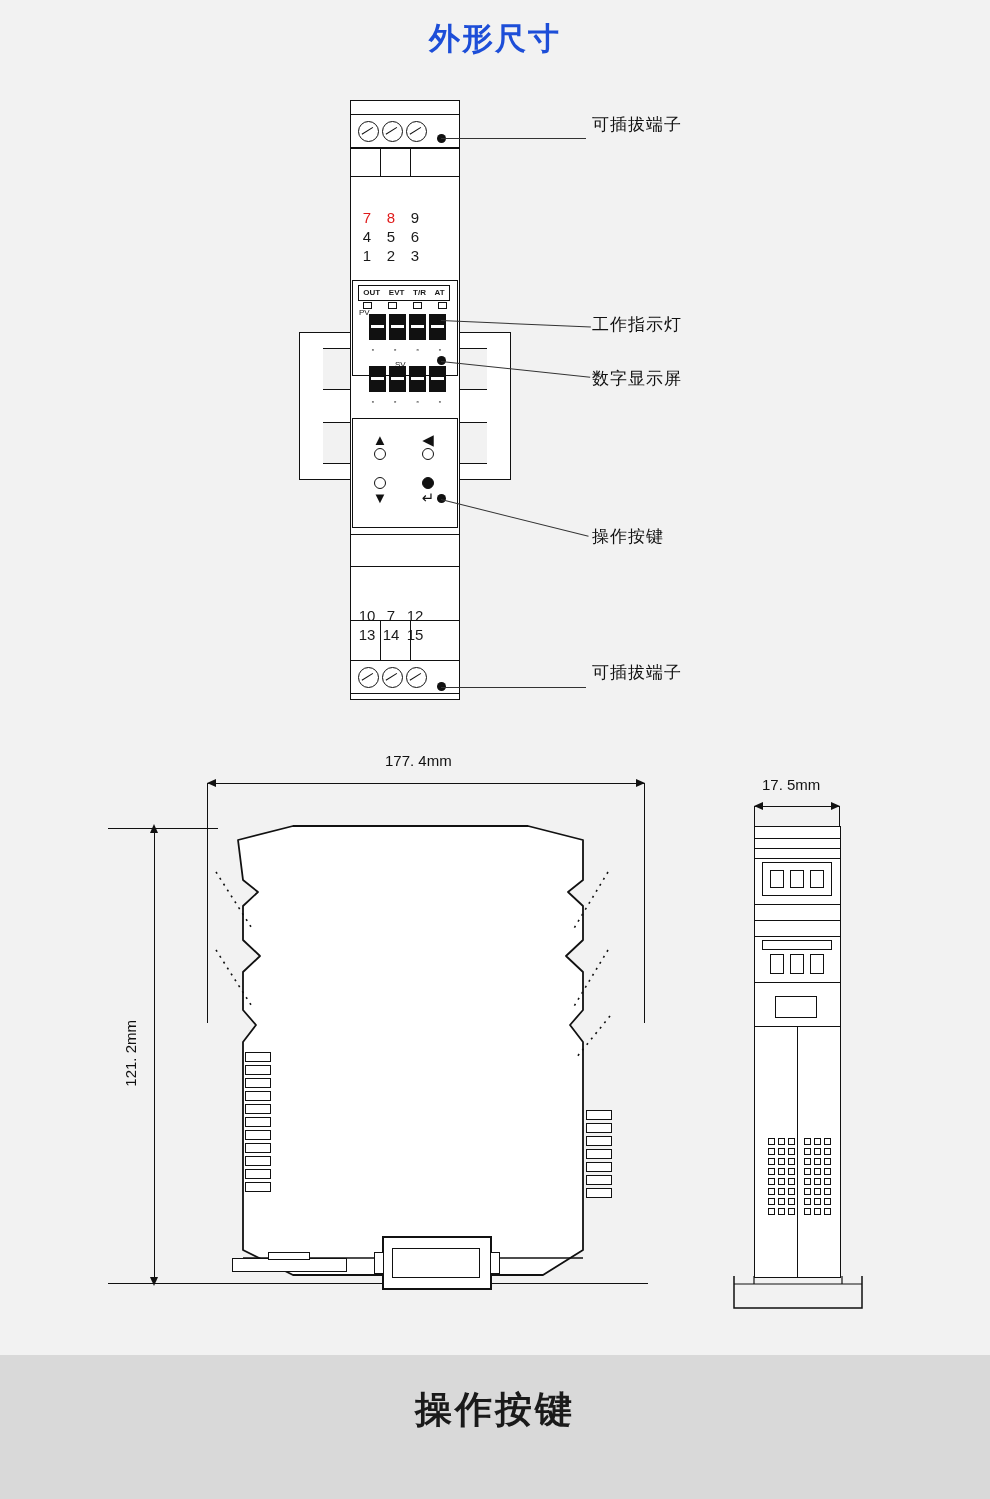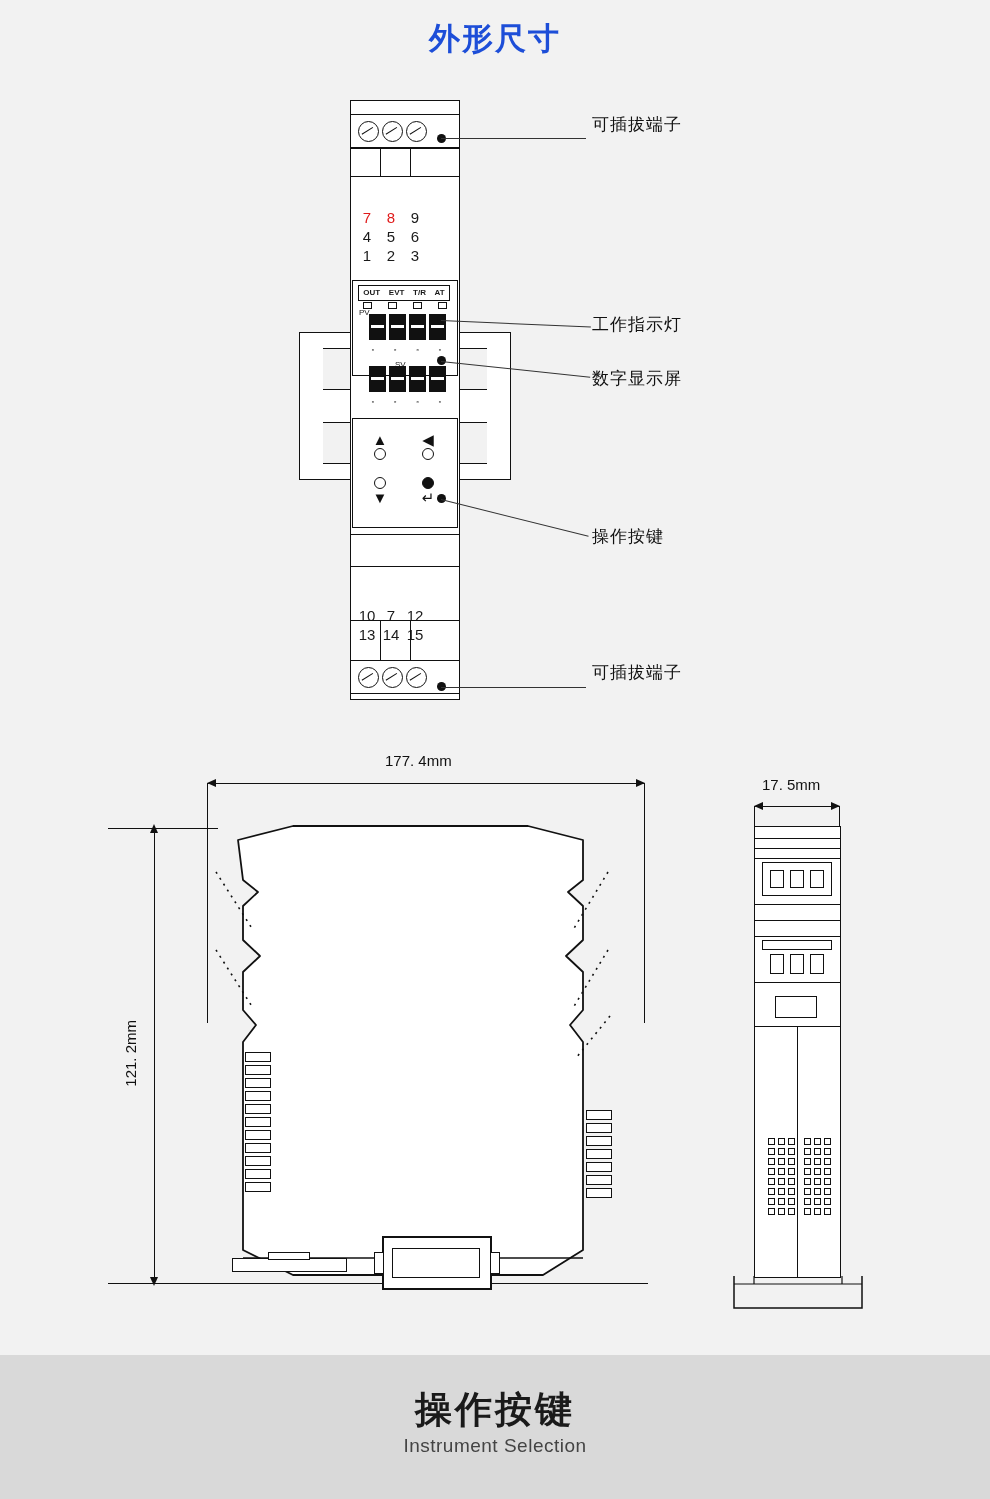--- a/index.html
+++ b/index.html
@@ -707,15 +707,14 @@
     <svg width="140" height="45" viewBox="0 0 140 45" style="position:absolute; left:728px; top:1272px;">
       <path d="M6 4 L 6 36 L 134 36 L 134 4" fill="none" stroke="#111" stroke-width="1.5"></path>
       <line x1="6" y1="12" x2="134" y2="12" stroke="#111" stroke-width="1.2"></line>
       <line x1="26" y1="4" x2="26" y2="12" stroke="#111" stroke-width="1.2"></line>
       <line x1="114" y1="4" x2="114" y2="12" stroke="#111" stroke-width="1.2"></line>
     </svg>
   </div>
 
   <div class="footer-band"></div>
   <div class="footer-cn">操作按键</div>
-  <div class="footer-en">Instrument Selection</div>
 
 </div>
 
 </body></html>

